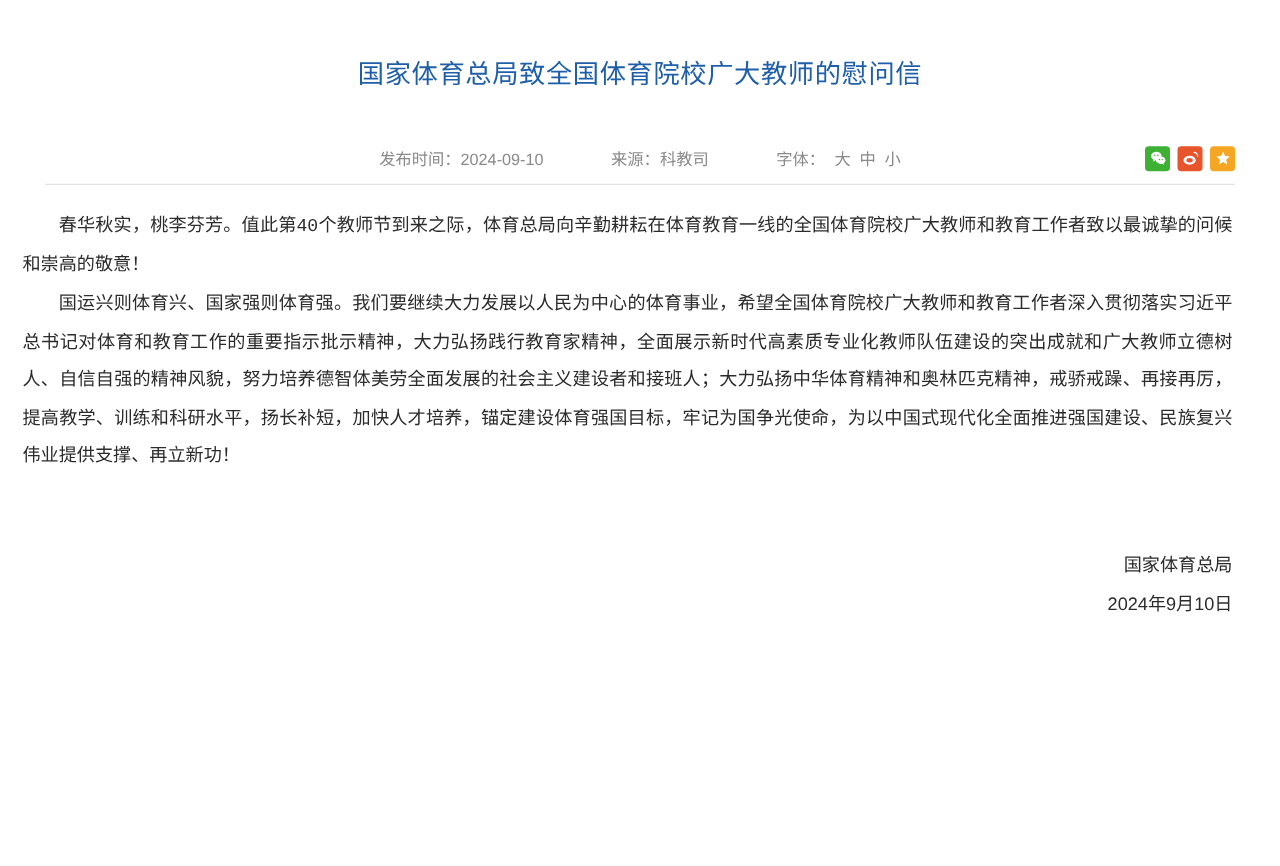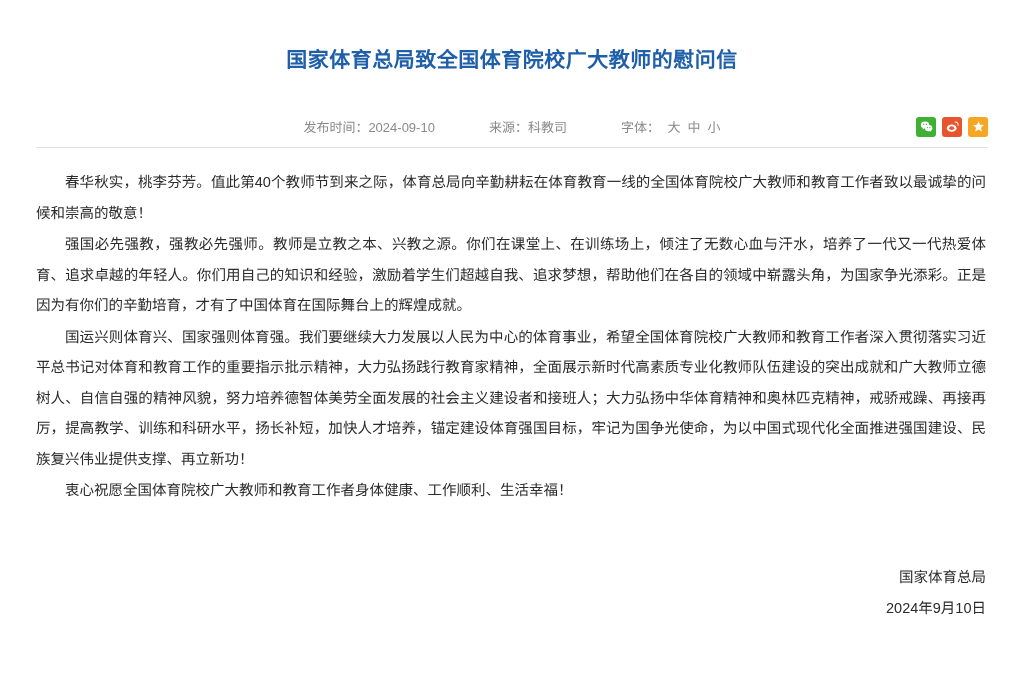--- a/index.html
+++ b/index.html
@@ -17,21 +17,21 @@
   .page {
     position: relative;
     width: 1024px;
     height: 693px;
     box-sizing: border-box;
   }
   .title {
     text-align: center;
     color: #1f5fa9;
     font-size: 21px;
-    font-weight: bold;
+    font-weight: normal;
     letter-spacing: 0.5px;
     padding-top: 31px;
     line-height: 30px;
   }
   .meta-row {
     position: relative;
     margin: 31px 36px 0 36px;
     height: 41px;
     display: flex;
     align-items: center;
@@ -75,25 +75,26 @@
     color: #ffffff;
     font-size: 12px;
     line-height: 1;
   }
   .ic-wechat { background: #3eb135; }
   .ic-weibo  { background: #e8552d; }
   .ic-fav    { background: #f5a623; }
   .share-icon svg { display: block; }
 
   .article {
-    margin: 19px 38px 0 36px;
+    margin: 19px 38px 0 18px;
     font-size: 14.5px;
     line-height: 30.5px;
     color: #2b2b2b;
     text-align: justify;
+    font-family: Liberation Mono, monospace;
   }
   .article p {
     margin: 0 0 1px 0;
     text-indent: 2em;
   }
   .signature {
     margin: 56px 38px 0 0;
     text-align: right;
     font-size: 14.5px;
     line-height: 31px;
@@ -149,23 +150,21 @@
       <span class="share-icon ic-fav">
         <svg width="13" height="13" viewBox="0 0 16 16" aria-hidden="true">
           <polygon points="8,1.4 9.9,5.9 14.7,6.3 11,9.5 12.1,14.2 8,11.7 3.9,14.2 5,9.5 1.3,6.3 6.1,5.9" fill="#ffffff"></polygon>
         </svg>
       </span>
     </div>
   </div>
 
   <div class="article">
     <p>春华秋实，桃李芬芳。值此第40个教师节到来之际，体育总局向辛勤耕耘在体育教育一线的全国体育院校广大教师和教育工作者致以最诚挚的问候和崇高的敬意！</p>
-    <p>强国必先强教，强教必先强师。教师是立教之本、兴教之源。你们在课堂上、在训练场上，倾注了无数心血与汗水，培养了一代又一代热爱体育、追求卓越的年轻人。你们用自己的知识和经验，激励着学生们超越自我、追求梦想，帮助他们在各自的领域中崭露头角，为国家争光添彩。正是因为有你们的辛勤培育，才有了中国体育在国际舞台上的辉煌成就。</p>
     <p>国运兴则体育兴、国家强则体育强。我们要继续大力发展以人民为中心的体育事业，希望全国体育院校广大教师和教育工作者深入贯彻落实习近平总书记对体育和教育工作的重要指示批示精神，大力弘扬践行教育家精神，全面展示新时代高素质专业化教师队伍建设的突出成就和广大教师立德树人、自信自强的精神风貌，努力培养德智体美劳全面发展的社会主义建设者和接班人；大力弘扬中华体育精神和奥林匹克精神，戒骄戒躁、再接再厉，提高教学、训练和科研水平，扬长补短，加快人才培养，锚定建设体育强国目标，牢记为国争光使命，为以中国式现代化全面推进强国建设、民族复兴伟业提供支撑、再立新功！</p>
-    <p>衷心祝愿全国体育院校广大教师和教育工作者身体健康、工作顺利、生活幸福！</p>
   </div>
 
   <div class="signature">
     <div>国家体育总局</div>
     <div>2024年9月10日</div>
   </div>
 
 </div>
 
 </body></html>

